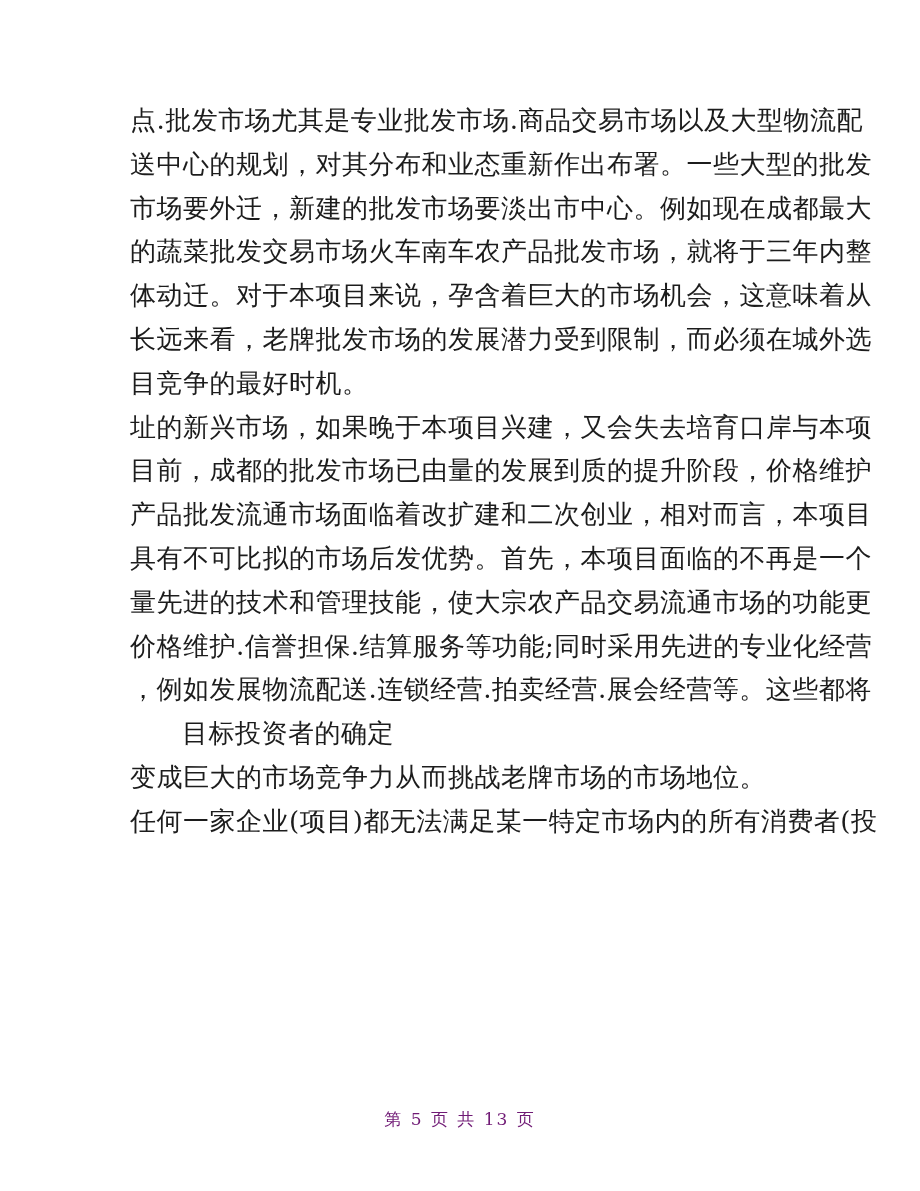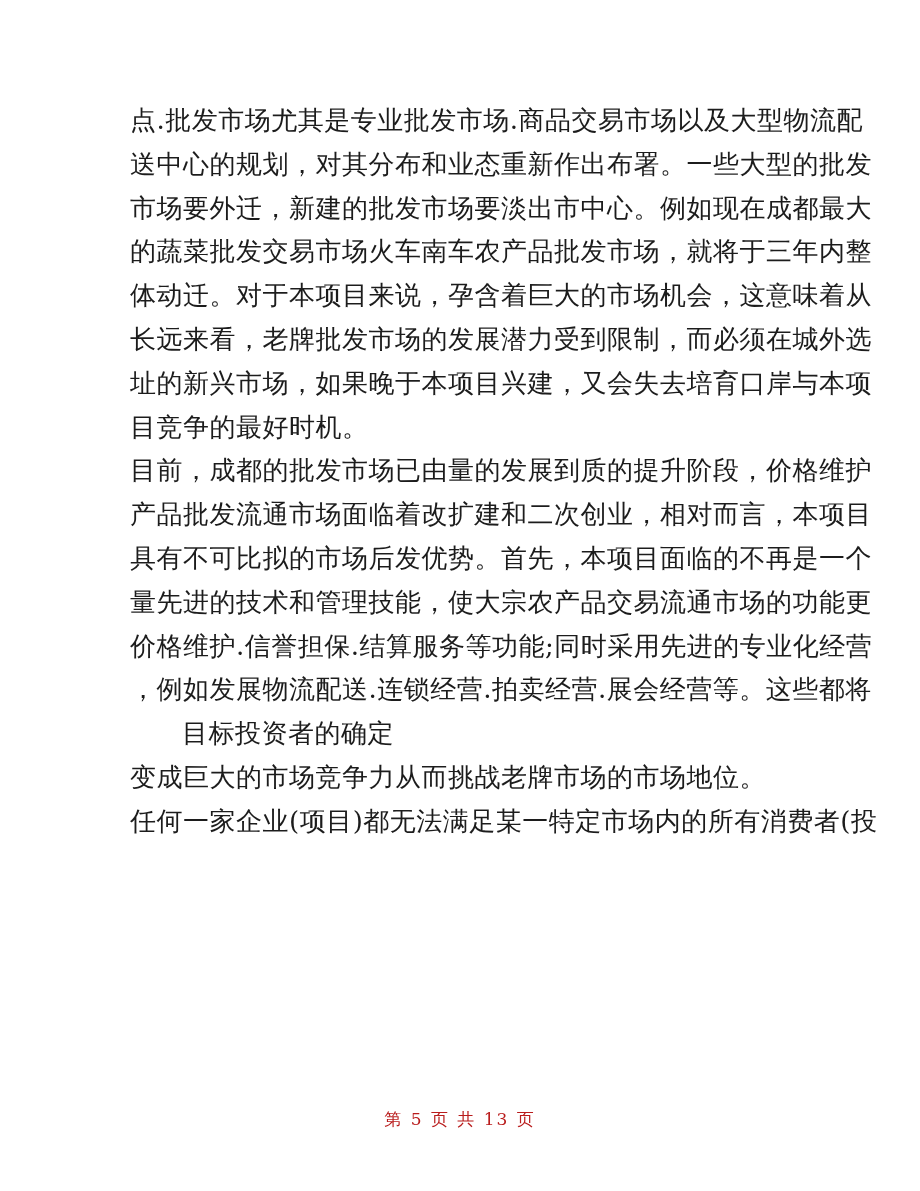--- a/index.html
+++ b/index.html
@@ -41,37 +41,37 @@
     text-indent: 52px;
   }
   .page-footer {
     position: absolute;
     left: 0;
     top: 1108px;
     width: 920px;
     text-align: center;
     font-size: 17px;
     letter-spacing: 2px;
-    color: #b91c1c;
+    color: #701a75;
   }
 </style>
 </head>
 <body>
 
 <div class="doc-page">
 
   <div class="doc-content">
     <div class="text-line">点.批发市场尤其是专业批发市场.商品交易市场以及大型物流配</div>
     <div class="text-line">送中心的规划，对其分布和业态重新作出布署。一些大型的批发</div>
     <div class="text-line">市场要外迁，新建的批发市场要淡出市中心。例如现在成都最大</div>
     <div class="text-line">的蔬菜批发交易市场火车南车农产品批发市场，就将于三年内整</div>
     <div class="text-line">体动迁。对于本项目来说，孕含着巨大的市场机会，这意味着从</div>
     <div class="text-line">长远来看，老牌批发市场的发展潜力受到限制，而必须在城外选</div>
+    <div class="text-line">目竞争的最好时机。</div>
     <div class="text-line">址的新兴市场，如果晚于本项目兴建，又会失去培育口岸与本项</div>
-    <div class="text-line">目竞争的最好时机。</div>
     <div class="text-line">目前，成都的批发市场已由量的发展到质的提升阶段，价格维护</div>
     <div class="text-line">产品批发流通市场面临着改扩建和二次创业，相对而言，本项目</div>
     <div class="text-line">具有不可比拟的市场后发优势。首先，本项目面临的不再是一个</div>
     <div class="text-line">量先进的技术和管理技能，使大宗农产品交易流通市场的功能更</div>
     <div class="text-line">价格维护.信誉担保.结算服务等功能;同时采用先进的专业化经营</div>
     <div class="text-line">，例如发展物流配送.连锁经营.拍卖经营.展会经营等。这些都将</div>
     <div class="text-line heading-line">目标投资者的确定</div>
     <div class="text-line">变成巨大的市场竞争力从而挑战老牌市场的市场地位。</div>
     <div class="text-line">任何一家企业(项目)都无法满足某一特定市场内的所有消费者(投</div>
   </div>

